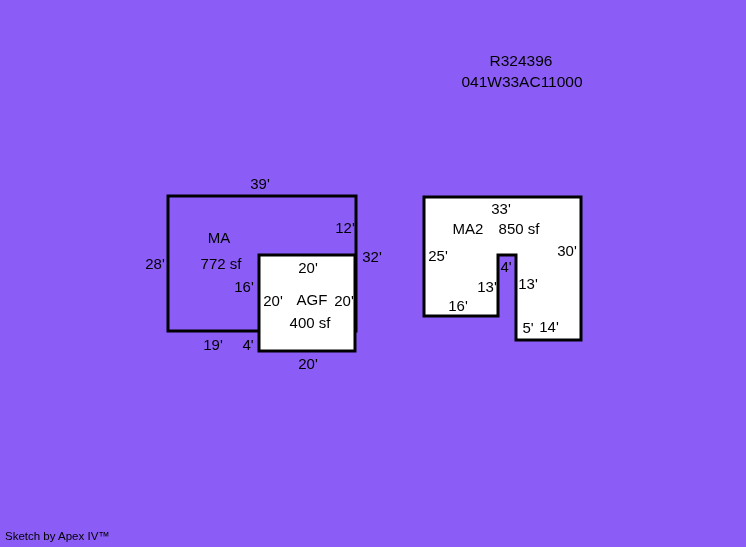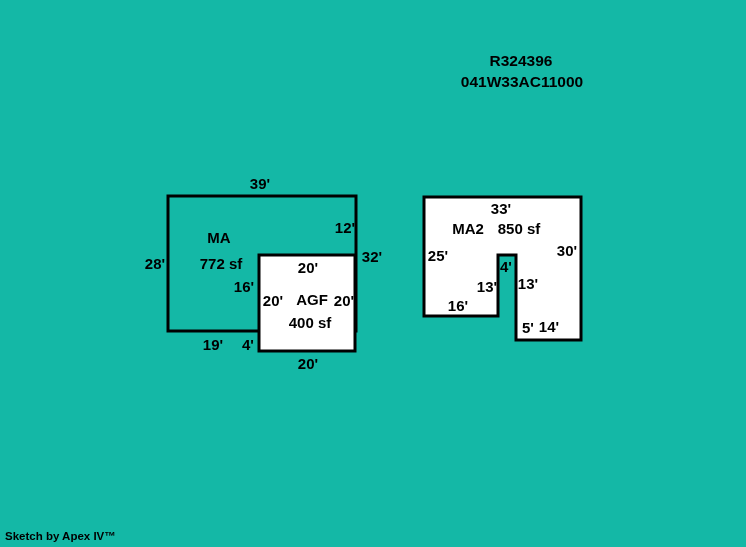--- a/index.html
+++ b/index.html
@@ -4,24 +4,23 @@
 <style>
   html, body {
     margin: 0;
     padding: 0;
     background: #ffffff;
   }
   #canvas {
     position: relative;
     width: 746px;
     height: 547px;
-    background: #14b8a6;
+    background: #8b5cf6;
     overflow: hidden;
     font-family: "Liberation Sans", sans-serif;
-    font-weight: bold;
   }
   svg text {
     font-family: "Liberation Sans", sans-serif;
     fill: #000000;
   }
   .lbl  { font-size: 15px; }
   .hdr  { font-size: 15.5px; }
   .foot { font-size: 11.5px; }
   .outline {
     fill: none;

